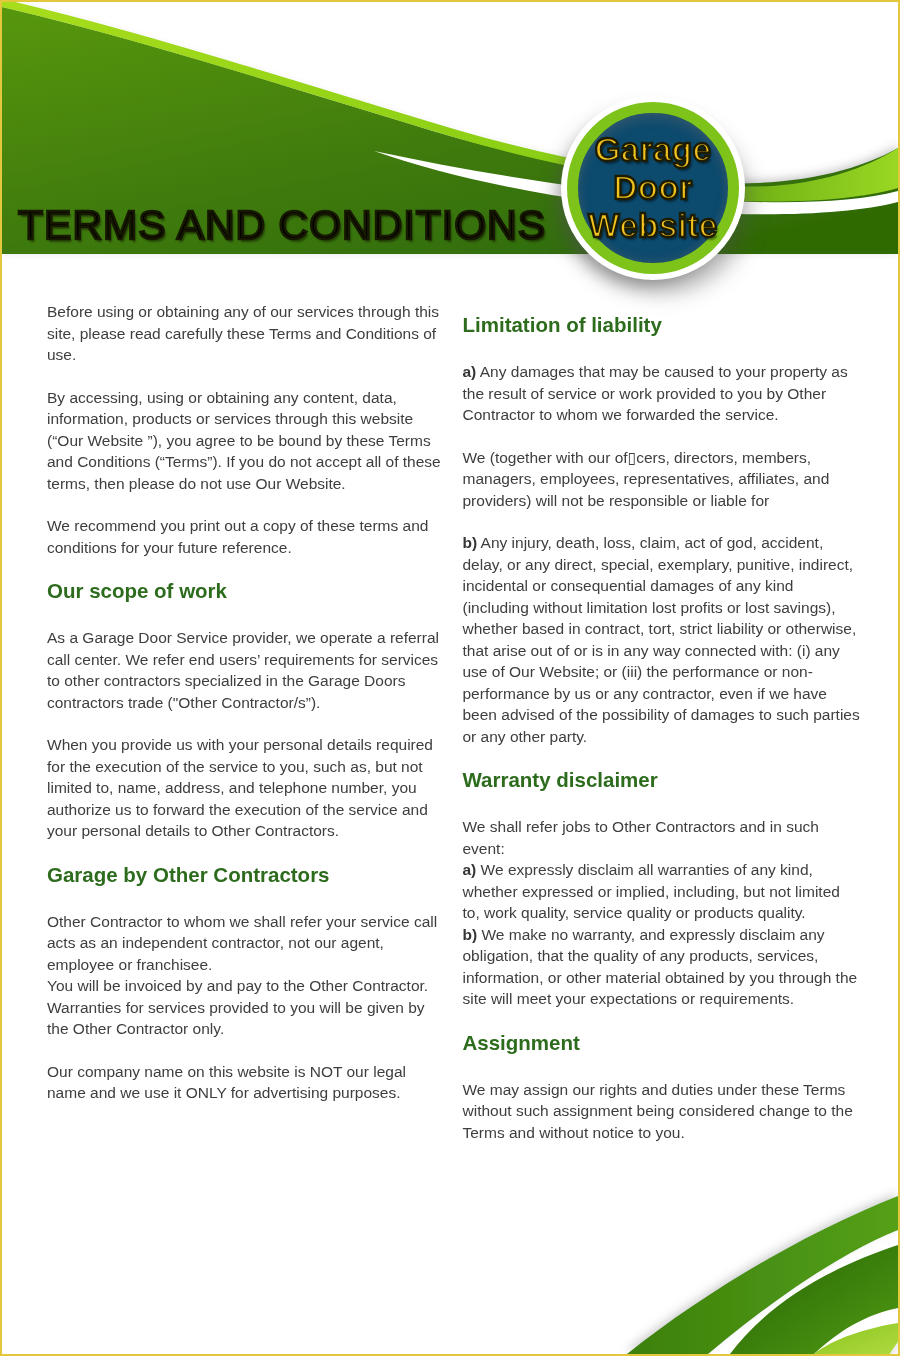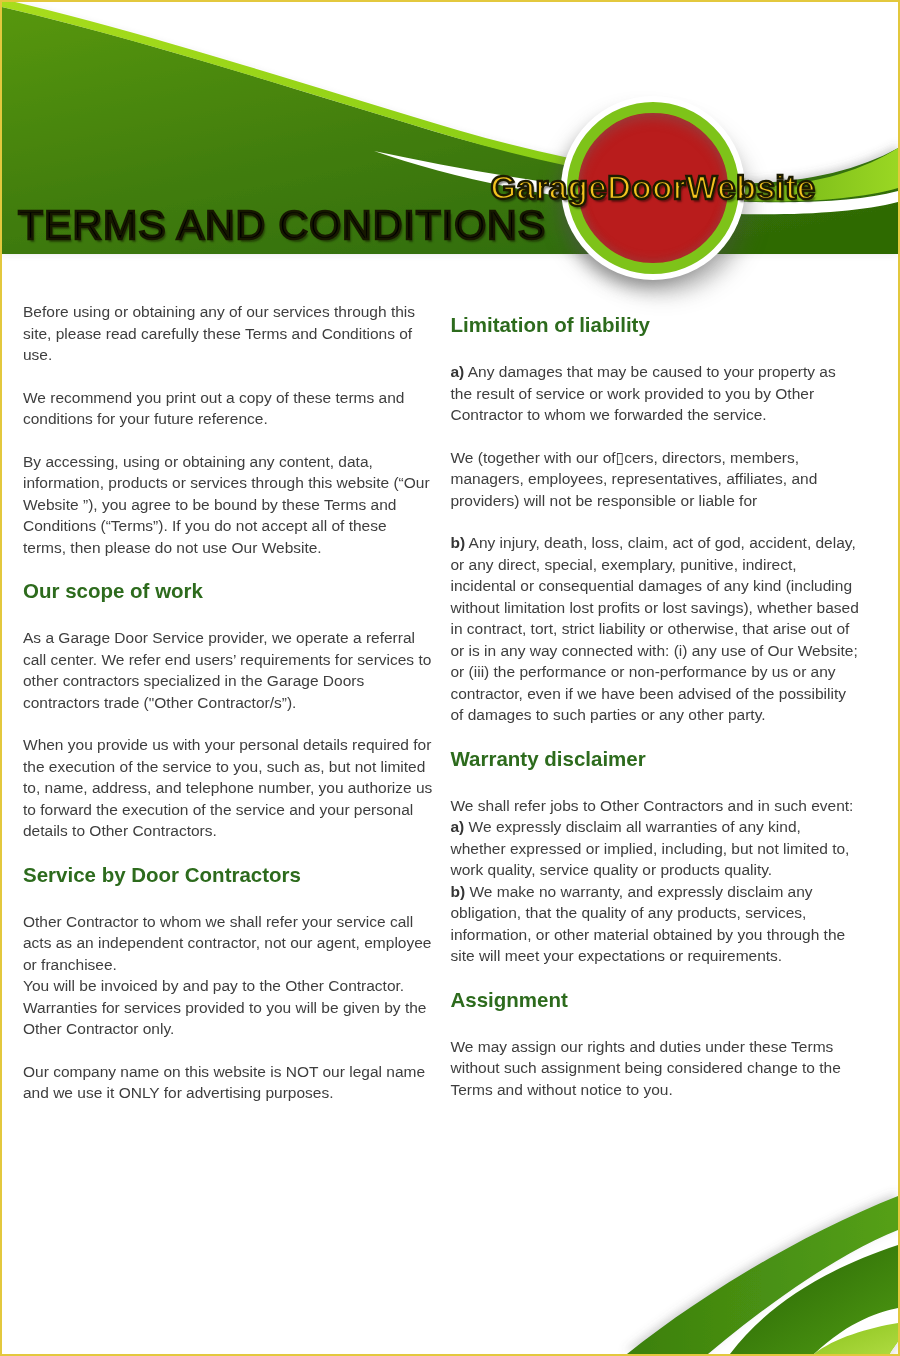--- a/index.html
+++ b/index.html
@@ -21,43 +21,43 @@
     position:absolute;left:16px;top:200px;margin:0;
     font-size:41px;font-weight:400;letter-spacing:1px;
     color:#000000;
     -webkit-text-stroke:2.5px #161800;
     text-shadow:2px 3px 2px rgba(20,30,0,.55);
     white-space:nowrap;
   }
   .badge{
     position:absolute;left:565px;top:100px;
     width:150px;height:150px;border-radius:50%;
-    background:#b91c1c;
+    background:#0c4a6e;
     border:11px solid #7ec319;
     box-shadow:
       0 0 0 6px #ffffff,
       -10px 10px 18px rgba(80,80,80,.5),
       10px 18px 22px rgba(80,80,80,.4),
       inset 0 6px 12px rgba(110,110,110,.35),
       inset 0 -4px 8px rgba(110,110,110,.2);
-    display:flex;flex-direction:row;align-items:center;justify-content:center;
+    display:flex;flex-direction:column;align-items:center;justify-content:center;
     text-align:center;
   }
   .badge span{
     display:block;
     font-size:33px;font-weight:800;line-height:38px;
     color:#f2c31e;
     -webkit-text-stroke:2.4px #1d1c00;
     text-shadow:2px 3px 2px rgba(0,0,0,.45);
     letter-spacing:.5px;
   }
   
   .content{
     position:absolute;top:252px;left:0;width:896px;
-    padding:47px 38px 0 21px;box-sizing:border-box;
+    padding:47px 38px 0 45px;box-sizing:border-box;
     display:flex;gap:18px;
   }
   .col{flex:1 1 0;min-width:0;}
   .col p{
     margin:0 0 21px 0;
     font-size:15.5px;line-height:21.5px;color:#3e3e3e;
   }
   .col p strong{font-weight:700;color:#353535;}
   .col h2{
     margin:12px 0 24px 0;
@@ -109,26 +109,26 @@
     <div class="badge">
       <span>Garage</span>
       <span>Door</span>
       <span>Website</span>
     </div>
   </div>
 
   <div class="content">
     <div class="col" id="col-left">
         <p>Before using or obtaining any of our services through this site, please read carefully these Terms and Conditions of use.</p>
+        <p>By accessing, using or obtaining any content, data, information, products or services through this website (“Our Website ”), you agree to be bound by these Terms and Conditions (“Terms”). If you do not accept all of these terms, then please do not use Our Website.</p>
         <p>We recommend you print out a copy of these terms and conditions for your future reference.</p>
-        <p>By accessing, using or obtaining any content, data, information, products or services through this website (“Our Website ”), you agree to be bound by these Terms and Conditions (“Terms”). If you do not accept all of these terms, then please do not use Our Website.</p>
         <h2>Our scope of work</h2>
         <p>As a Garage Door Service provider, we operate a referral call center. We refer end users’ requirements for services to other contractors specialized in the Garage Doors contractors trade ("Other Contractor/s”).</p>
         <p>When you provide us with your personal details required for the execution of the service to you, such as, but not limited to, name, address, and telephone number, you authorize us to forward the execution of the service and your personal details to Other Contractors.</p>
-        <h2>Service by Door Contractors</h2>
+        <h2>Garage by Other Contractors</h2>
         <p>Other Contractor to whom we shall refer your service call acts as an independent contractor, not our agent, employee or franchisee.<br>You will be invoiced by and pay to the Other Contractor.<br>Warranties for services provided to you will be given by the Other Contractor only.</p>
         <p>Our company name on this website is NOT our legal name and we use it ONLY for advertising purposes.</p>
       </div>
     <div class="col" id="col-right">
         <h2>Limitation of liability</h2>
         <p><strong>a)</strong> Any damages that may be caused to your property as the result of service or work provided to you by Other Contractor to whom we forwarded the service.</p>
         <p>We (together with our of▯cers, directors, members, managers, employees, representatives, affiliates, and providers) will not be responsible or liable for</p>
         <p><strong>b)</strong> Any injury, death, loss, claim, act of god, accident, delay, or any direct, special, exemplary, punitive, indirect, incidental or consequential damages of any kind (including without limitation lost profits or lost savings), whether based in contract, tort, strict liability or otherwise, that arise out of or is in any way connected with: (i) any use of Our Website; or (iii) the performance or non-performance by us or any contractor, even if we have been advised of the possibility of damages to such parties or any other party.</p>
         <h2>Warranty disclaimer</h2>
         <p>We shall refer jobs to Other Contractors and in such event:<br><strong>a)</strong> We expressly disclaim all warranties of any kind, whether expressed or implied, including, but not limited to, work quality, service quality or products quality.<br><strong>b)</strong> We make no warranty, and expressly disclaim any obligation, that the quality of any products, services, information, or other material obtained by you through the site will meet your expectations or requirements.</p>

